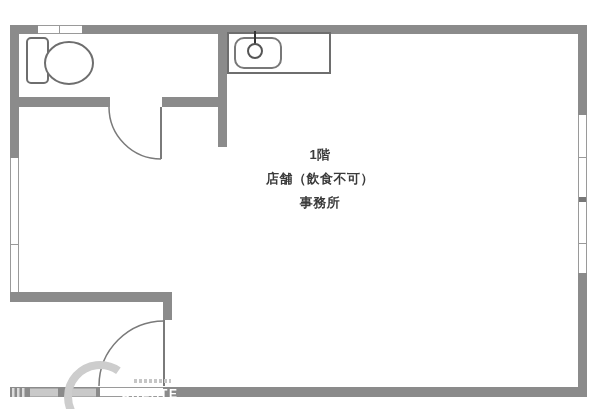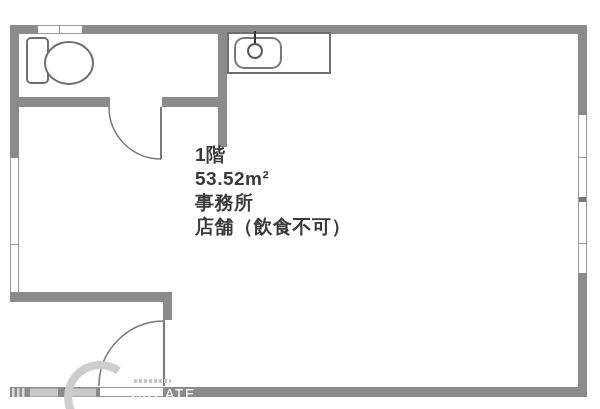--- a/index.html
+++ b/index.html
@@ -22,26 +22,26 @@
   .window-v .divider{position:absolute;left:0;right:0;height:1px;background:#9a9a9a;}
   .window-v .divider.thick{height:5px;background:#777;}
   
   .threshold{
     position:absolute;background:#fff;box-sizing:border-box;
     border-top:1px solid #9a9a9a;border-bottom:1px solid #9a9a9a;
   }
   svg{position:absolute;left:0;top:0;}
   .info{
     position:absolute;left:195px;top:143px;width:250px;
-    text-align:left;color:#3a3a3a;font-size:19px;line-height:24px;font-weight:600;
+    text-align:center;color:#3a3a3a;font-size:13px;line-height:24px;font-weight:600;
     letter-spacing:0.5px;
   }
   .wm-create{
-    position:absolute;left:131px;top:389px;color:#ffffff;
-    font-size:14px;font-weight:normal;letter-spacing:1.5px;line-height:10px;
+    position:absolute;left:121px;top:389px;color:#ffffff;
+    font-size:12px;font-weight:bold;letter-spacing:1.5px;line-height:10px;
   }
   .wm-tiny{
     position:absolute;left:134px;top:379px;width:37px;height:4px;
     background:repeating-linear-gradient(90deg,#c6c6c6 0 3px,rgba(0,0,0,0) 3px 5px);
   }
 </style>
 </head>
 <body>
 
 <div id="plan">
@@ -92,21 +92,20 @@
     <path d="M 118.4 370.8 A 32 32 0 1 0 118.4 423.2" fill="none" stroke="#cdcdcd" stroke-width="8"></path>
     <rect x="12" y="388" width="2.5" height="9" fill="#dcdcdc"></rect>
     <rect x="17" y="388" width="2.5" height="9" fill="#dcdcdc"></rect>
     <rect x="22" y="388" width="2.5" height="9" fill="#dcdcdc"></rect>
     <rect x="30" y="388.5" width="28" height="8" fill="#c9c9c9"></rect>
     <rect x="72" y="388.5" width="24" height="8" fill="#c9c9c9"></rect>
   </svg>
 
   <div class="info">
     <div>1階</div>
-    <div>53.52m²</div>
+    <div>店舗（飲食不可）</div>
     <div>事務所</div>
-    <div>店舗（飲食不可）</div>
   </div>
 
   <div class="wm-tiny"></div>
   <div class="wm-create">CREATE</div>
 
 </div>
 
 </body></html>

